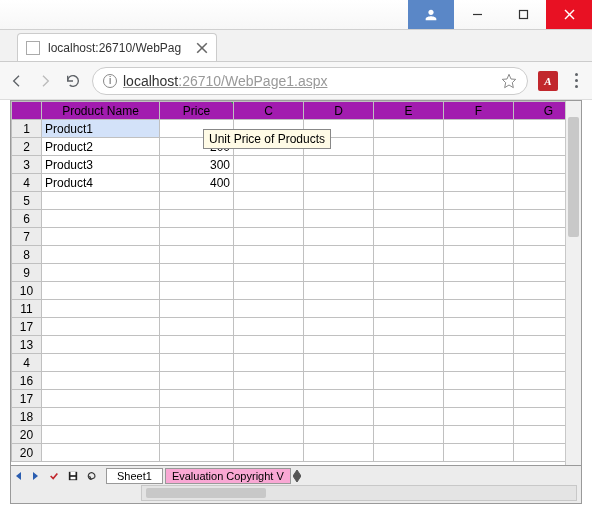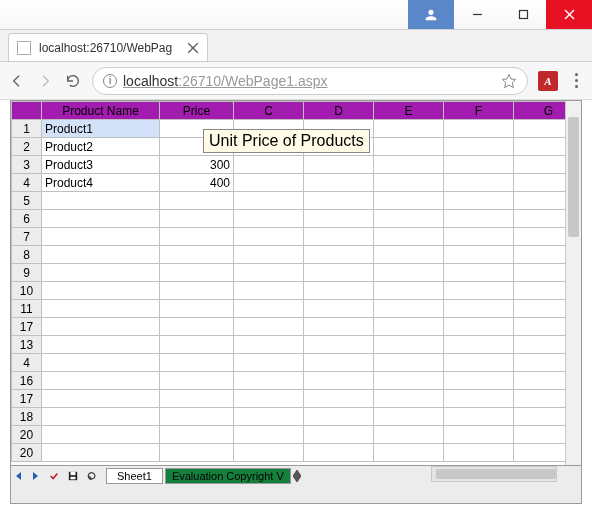--- a/index.html
+++ b/index.html
@@ -10,21 +10,21 @@
   .titlebar-spacer { flex: 1; }
   .tb-acct { width: 46px; background: #5a87c7; display: flex; align-items: center; justify-content: center; }
   .tb-acct svg { width: 16px; height: 16px; fill: #fff; }
   .tb-btn { width: 46px; display: flex; align-items: center; justify-content: center; }
   .tb-btn svg { width: 11px; height: 11px; }
   .tb-close { background: #e81123; }
   .tb-close svg line { stroke: #fff; stroke-width: 1.4; }
   .tb-min svg line, .tb-max svg rect { stroke: #333; stroke-width: 1.2; fill: none; }
 
   
-  .tabstrip { height: 32px; background: #f2f2f2; display: flex; align-items: flex-end; padding-left: 8px; border-bottom: 1px solid #ccc; }
+  .tabstrip { height: 32px; background: #f2f2f2; display: flex; align-items: flex-end; padding-left: 17px; border-bottom: 1px solid #ccc; }
   .tab { height: 28px; background: #fff; border: 1px solid #ccc; border-bottom: none; border-radius: 4px 4px 0 0; display: flex; align-items: center; padding: 0 8px; gap: 8px; min-width: 200px; }
   .tab-favicon { width: 14px; height: 14px; border: 1px solid #aaa; display: inline-block; }
   .tab-title { flex: 1; white-space: nowrap; overflow: hidden; text-overflow: ellipsis; font-size: 12px; color: #333; }
   .tab-close { width: 12px; height: 12px; display: flex; align-items: center; justify-content: center; cursor: pointer; }
   .tab-close svg line { stroke: #666; stroke-width: 1.3; }
 
   
   .addrbar { height: 38px; background: #f7f7f7; border-bottom: 1px solid #ddd; display: flex; align-items: center; padding: 0 8px; gap: 10px; }
   .nav-ico { width: 18px; height: 18px; display: flex; align-items: center; justify-content: center; }
   .nav-ico svg { width: 16px; height: 16px; stroke: #5f6368; stroke-width: 2; fill: none; }
@@ -46,34 +46,34 @@
   .sheet thead th { background: #a21caf; font-weight: normal; text-align: center; }
   .sheet tbody th { background: #ececec; font-weight: normal; text-align: center; width: 30px; }
   .corner { background: #ececec; width: 30px; }
   .colA { width: 118px; }
   .colB { width: 74px; text-align: right; }
   .colO { width: 70px; }
   .sel { background: #d3e2f9 !important; }
   .comment-cell { position: relative; }
   .comment-mark { position: absolute; top: -2px; right: -2px; width: 0; height: 0; border-left: 6px solid transparent; border-top: 6px solid #23a737; z-index: 2; }
 
-  .tooltip { position: absolute; top: 28px; left: 192px; background: #fffbe6; border: 1px solid #888; padding: 2px 5px; font-size: 16px; z-index: 5; white-space: nowrap; }
+  .tooltip { position: absolute; top: 28px; left: 192px; background: #fffbe6; border: 1px solid #888; padding: 2px 5px; font-size: 12px; z-index: 5; white-space: nowrap; }
 
   .sheet-vscroll { position: absolute; top: 0; right: 0; bottom: 0; width: 16px; background: #f0f0f0; border-left: 1px solid #c8c8c8; }
   .vthumb { position: absolute; left: 2px; right: 2px; top: 16px; height: 120px; background: #c8c8c8; border-radius: 2px; }
 
   
-  .bottombar { position: absolute; left: 10px; right: 10px; bottom: 10px; height: 38px; border: 1px solid #9a9a9a; border-top: none; background: #ececec; display: flex; flex-direction: row; }
+  .bottombar { position: absolute; left: 10px; right: 10px; bottom: 10px; height: 38px; border: 1px solid #9a9a9a; border-top: none; background: #ececec; display: flex; flex-direction: column; }
   .bb-top { display: flex; align-items: center; height: 20px; }
   .bb-navbtn { width: 14px; height: 14px; display: flex; align-items: center; justify-content: center; margin: 0 1px; }
   .bb-navbtn svg { width: 10px; height: 10px; }
   .bb-check svg { stroke: #c1272d; stroke-width: 2; fill: none; }
   .bb-undo svg { stroke: #333; fill: none; stroke-width: 1.4; }
   .sheet-tab { background: #fff; border: 1px solid #999; padding: 1px 10px; font-size: 11px; margin-left: 6px; }
-  .eval-tab { background: #15803d; border: 1px solid #999; padding: 1px 6px; font-size: 11px; margin-left: 2px; overflow: hidden; max-width: 140px; white-space: nowrap; }
+  .eval-tab { background: #f9a8d4; border: 1px solid #999; padding: 1px 6px; font-size: 11px; margin-left: 2px; overflow: hidden; max-width: 140px; white-space: nowrap; }
   .tab-scroll { display: flex; flex-direction: column; margin-left: 2px; }
   .tab-scroll svg { width: 8px; height: 6px; stroke: #555; fill: #555; }
   .bb-hscroll { height: 16px; background: #e4e4e4; display: flex; align-items: center; margin: 0 4px 2px 130px; border: 1px solid #c8c8c8; }
   .bb-hscroll .hthumb { width: 120px; height: 10px; background: #c8c8c8; margin-left: 4px; border-radius: 2px; }
 </style>
 </head>
 <body>
 
 <div class="titlebar">
   <div class="titlebar-spacer"></div>

